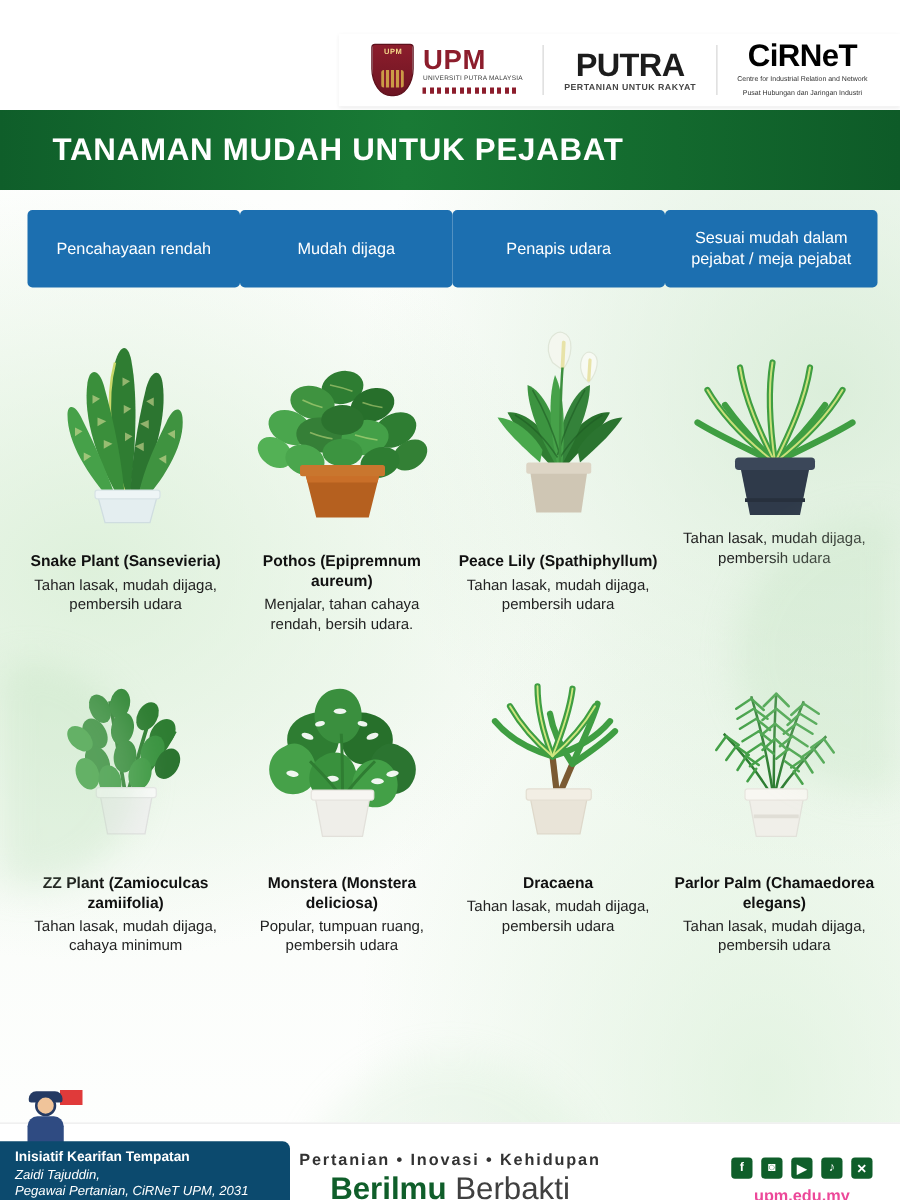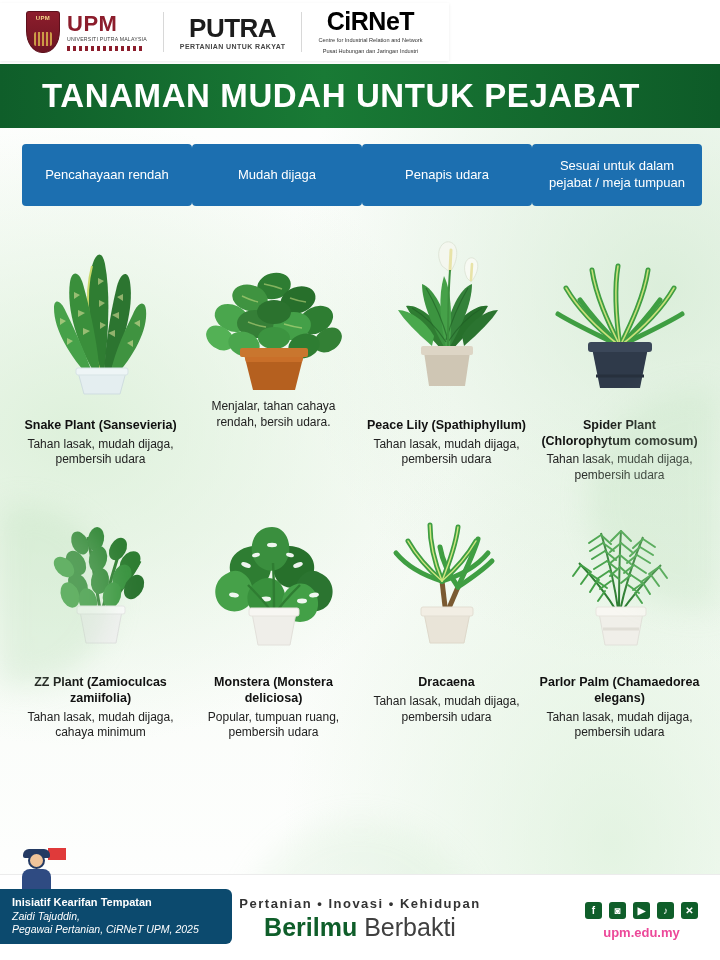--- a/index.html
+++ b/index.html
@@ -25,21 +25,21 @@
       radial-gradient(circle at 3% 62%, rgba(180,220,178,.55) 0 90px, transparent 92px),
       radial-gradient(circle at 97% 52%, rgba(180,220,178,.45) 0 110px, transparent 112px),
       radial-gradient(circle at 50% 98%, rgba(190,226,188,.35) 0 120px, transparent 122px);
     filter: blur(14px);
   }
 
   
   .topbar {
     position: relative; height: 64px;
     background: #ffffff;
-    display: flex; align-items: center; justify-content: flex-start;
+    display: flex; align-items: center; justify-content: flex-end; margin-top: 24px;
   }
   .logo-strip {
     display: flex; align-items: center; gap: 16px;
     padding: 6px 26px;
     background: #fff;
     box-shadow: 0 1px 3px rgba(0,0,0,.08);
   }
   .logo-upm { display: flex; align-items: center; gap: 7px; }
   .upm-crest {
     width: 34px; height: 42px; position: relative;
@@ -72,21 +72,21 @@
 
   
   .title-band {
     position: relative;
     height: 64px;
     background: linear-gradient(90deg,#0f5e2a 0%, #197a35 45%, #0e5b28 100%);
     display:flex; align-items:center;
     padding-left: 42px;
   }
   .title-band h1 {
-    color:#ffffff; font-size: 33px; font-weight: 800; letter-spacing: .6px;
+    color:#ffffff; font-size: 25px; font-weight: 800; letter-spacing: .6px;
   }
 
   
   .chips {
     display:flex; gap: 0; padding: 16px 18px 10px 22px;
   }
   .chip {
     flex: 1 1 0;
     background: #1c6fb0;
     color:#ffffff;
@@ -185,21 +185,21 @@
   </div>
 
   <div class="title-band">
     <h1>TANAMAN MUDAH UNTUK PEJABAT</h1>
   </div>
 
   <div class="chips">
     <div class="chip">Pencahayaan rendah</div>
     <div class="chip">Mudah dijaga</div>
     <div class="chip">Penapis udara</div>
-    <div class="chip">Sesuai untuk dalam pejabat / meja tumpuan</div>
+    <div class="chip">Sesuai mudah dalam pejabat / meja pejabat</div>
   </div>
 
   <div class="grid">
 
     <div class="cell">
       <div class="art">
         <svg width="150" height="170" viewBox="0 0 150 170">
           <g>
             <path d="M75 148 C62 110 58 70 66 40 C70 26 76 24 79 38 C85 70 82 112 78 148 Z" fill="#2f7d32"></path>
             <path d="M75 148 C62 110 58 70 66 40" fill="none" stroke="#c9d86a" stroke-width="2"></path>
@@ -254,20 +254,21 @@
               <path d="M48 70 q8 4 16 6"></path>
               <path d="M96 72 q8 3 16 4"></path>
             <path d="M54 96 q10 4 18 5"></path>
               <path d="M90 98 q10 3 18 4"></path>
           </g>
           <path d="M50 128 h60 l-9 36 h-42 z" fill="#b5601f"></path>
           <path d="M50 128 h60 l-2 8 h-56 z" fill="#c96f29"></path>
           <rect x="46" y="122" width="68" height="9" rx="2" fill="#c9762e"></rect>
         </svg>
       </div>
+      <div class="cap-name">Pothos (Epipremnum aureum)</div>
       <div class="cap-desc">Menjalar, tahan cahaya rendah, bersih udara.</div>
     </div>
 
     <div class="cell">
       <div class="art">
         <svg width="150" height="170" viewBox="0 0 150 170">
           <g>
             <path d="M75 130 C60 112 42 96 34 80 C46 78 64 92 75 112z" fill="#2f7d32"></path>
             <path d="M75 130 C90 112 108 96 116 80 C104 78 86 92 75 112z" fill="#27702b"></path>
             <path d="M75 126 C62 104 50 78 50 58 C62 62 74 86 78 110z" fill="#3c9440"></path>
@@ -318,21 +319,20 @@
               <path d="M80 120 C68 96 56 70 52 44"></path>
               <path d="M80 120 C92 96 104 70 108 44"></path>
               <path d="M80 120 C76 92 74 64 78 40"></path>
             </g>
           </g>
           <path d="M52 122 h56 l-8 40 h-40 z" fill="#2f3a4a"></path>
           <rect x="48" y="116" width="64" height="10" rx="3" fill="#3b4759"></rect>
           <path d="M56 150 h48" stroke="#27303d" stroke-width="3"></path>
         </svg>
       </div>
-      <div class="cap-name">Spider Plant (Chlorophytum comosum)</div>
       <div class="cap-desc">Tahan lasak, mudah dijaga, pembersih udara</div>
     </div>
 
   </div>
 
   <div class="grid row2">
 
     <div class="cell">
       <div class="art">
         <svg width="150" height="150" viewBox="0 0 150 150">
@@ -483,21 +483,21 @@
     <div class="mascot">
       <div class="flag"></div>
       <div class="hat"></div>
       <div class="head"></div>
       <div class="body"></div>
     </div>
 
     <div class="foot-badge">
       <div class="fb-title">Inisiatif Kearifan Tempatan</div>
       <div class="fb-sub" style="white-space:pre-line">Zaidi Tajuddin,
-Pegawai Pertanian, CiRNeT UPM, 2025</div>
+Pegawai Pertanian, CiRNeT UPM, 2031</div>
     </div>
 
     <div class="slogan">
       <div class="top">Pertanian • Inovasi • Kehidupan</div>
       <div class="main">
         <span>Berilmu</span>
         <span class="light">Berbakti</span>
       </div>
     </div>
 

